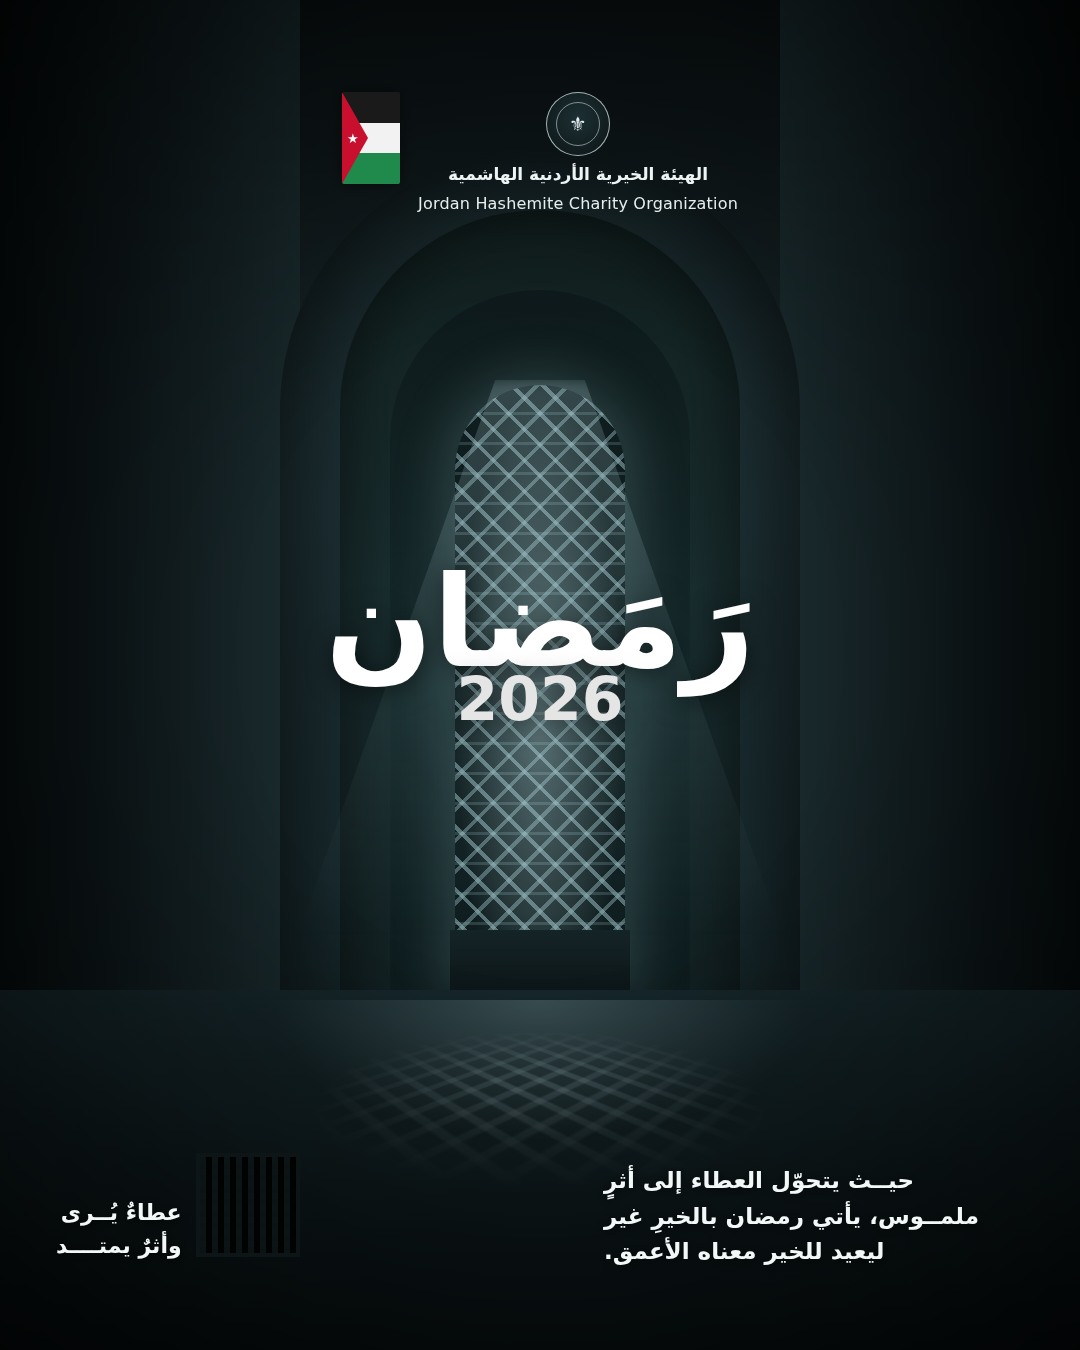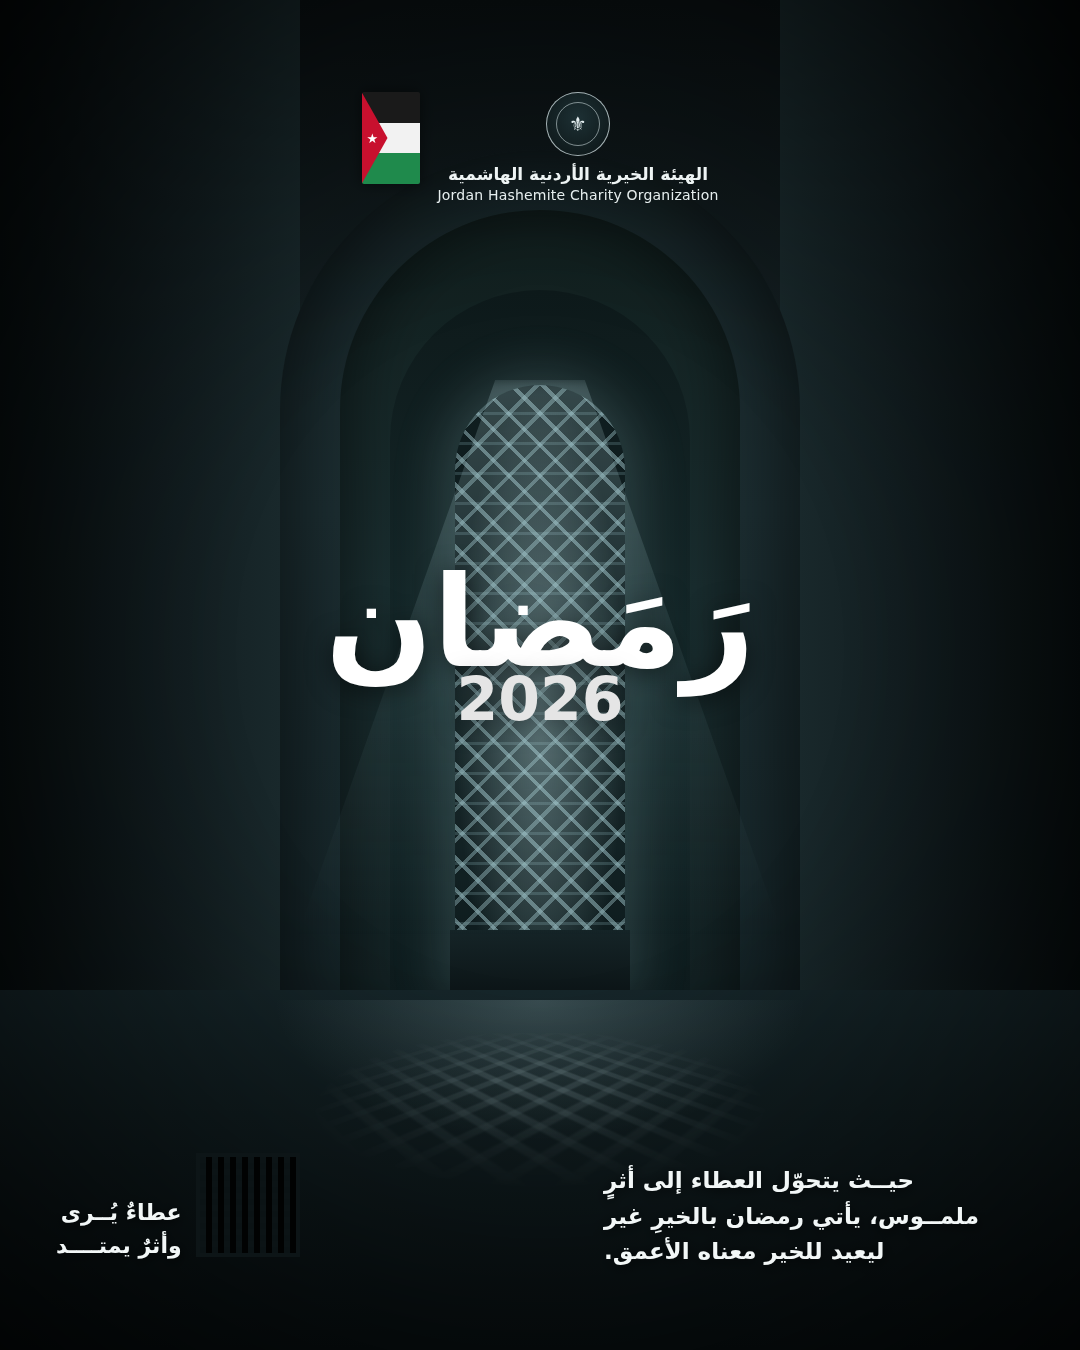--- a/index.html
+++ b/index.html
@@ -237,22 +237,22 @@
     text-align: center;
     color: #eef4f4;
   }
   .org-ar {
     font-size: 17px;
     font-weight: 700;
     letter-spacing: 0.5px;
     white-space: nowrap;
   }
   .org-en {
-    font-size: 14px;
-    margin-top: 3px;
+    font-size: 16px;
+    margin-top: 10px;
     letter-spacing: 0.2px;
     white-space: nowrap;
     color: #e6eeee;
   }
   .logo-left { display: flex; flex-direction: column; align-items: center; }
 
   
   .headline {
     position: absolute;
     left: 0; right: 0;

